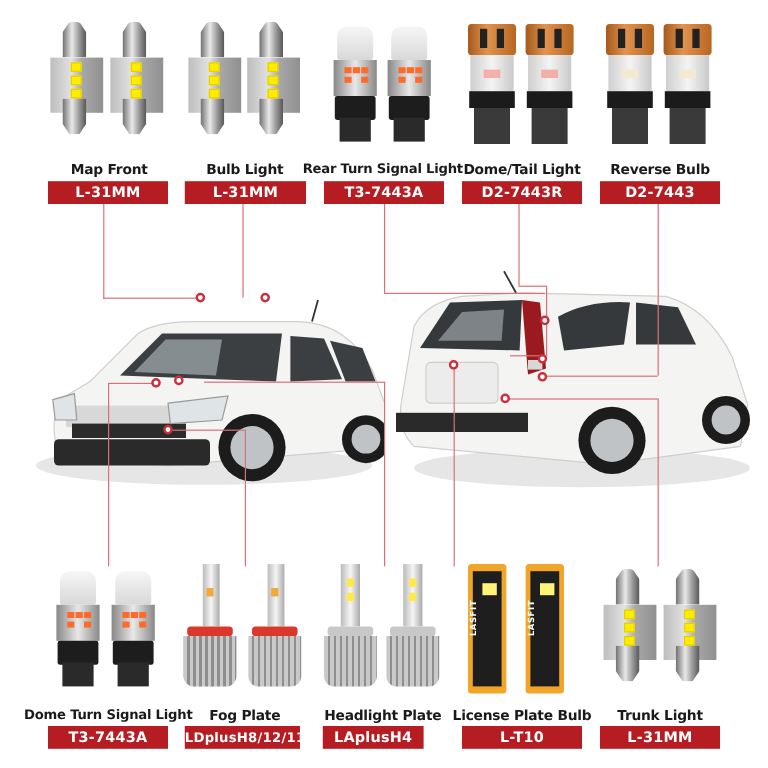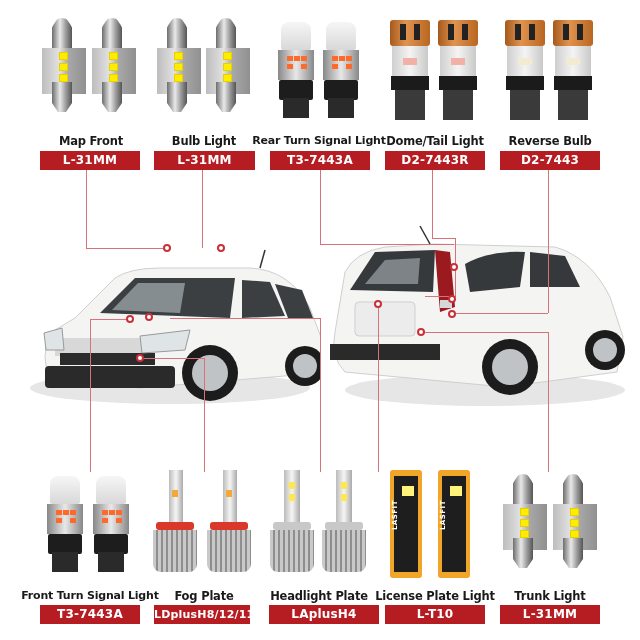--- a/index.html
+++ b/index.html
@@ -328,26 +328,26 @@
     <div class="cap top"></div>
       <div class="body"></div>
     <div class="chip" style="top:42px"></div>
       <div class="chip" style="top:53px"></div>
       <div class="chip" style="top:64px"></div>
       <div class="chip" style="top:75px"></div>
     <div class="cap bot"></div>
   </div>
 </div>
 
-<div class="title" style="left:20px;top:589px;font-size:11px">Front Turn Signal Light</div>
+<div class="title" style="left:20px;top:589px;font-size:11px">Dome Turn Signal Light</div>
 <div class="badge" style="left:40px;top:605px;width:100px">T3-7443A</div>
 
 <div class="title" style="left:134px;top:589px">Fog Plate</div>
 <div class="badge" style="left:154px;top:605px;width:96px;font-size:11px">LDplusH8/12/11</div>
 
 <div class="title" style="left:249px;top:589px">Headlight Plate</div>
-<div class="badge" style="left:269px;top:605px;width:110px">LAplusH4</div>
-
-<div class="title" style="left:365px;top:589px">License Plate Light</div>
+<div class="badge" style="left:269px;top:605px;width:84px">LAplusH4</div>
+
+<div class="title" style="left:365px;top:589px">License Plate Bulb</div>
 <div class="badge" style="left:385px;top:605px;width:100px">L-T10</div>
 
 <div class="title" style="left:480px;top:589px">Trunk Light</div>
 <div class="badge" style="left:500px;top:605px;width:100px">L-31MM</div>
 
 </body></html>

